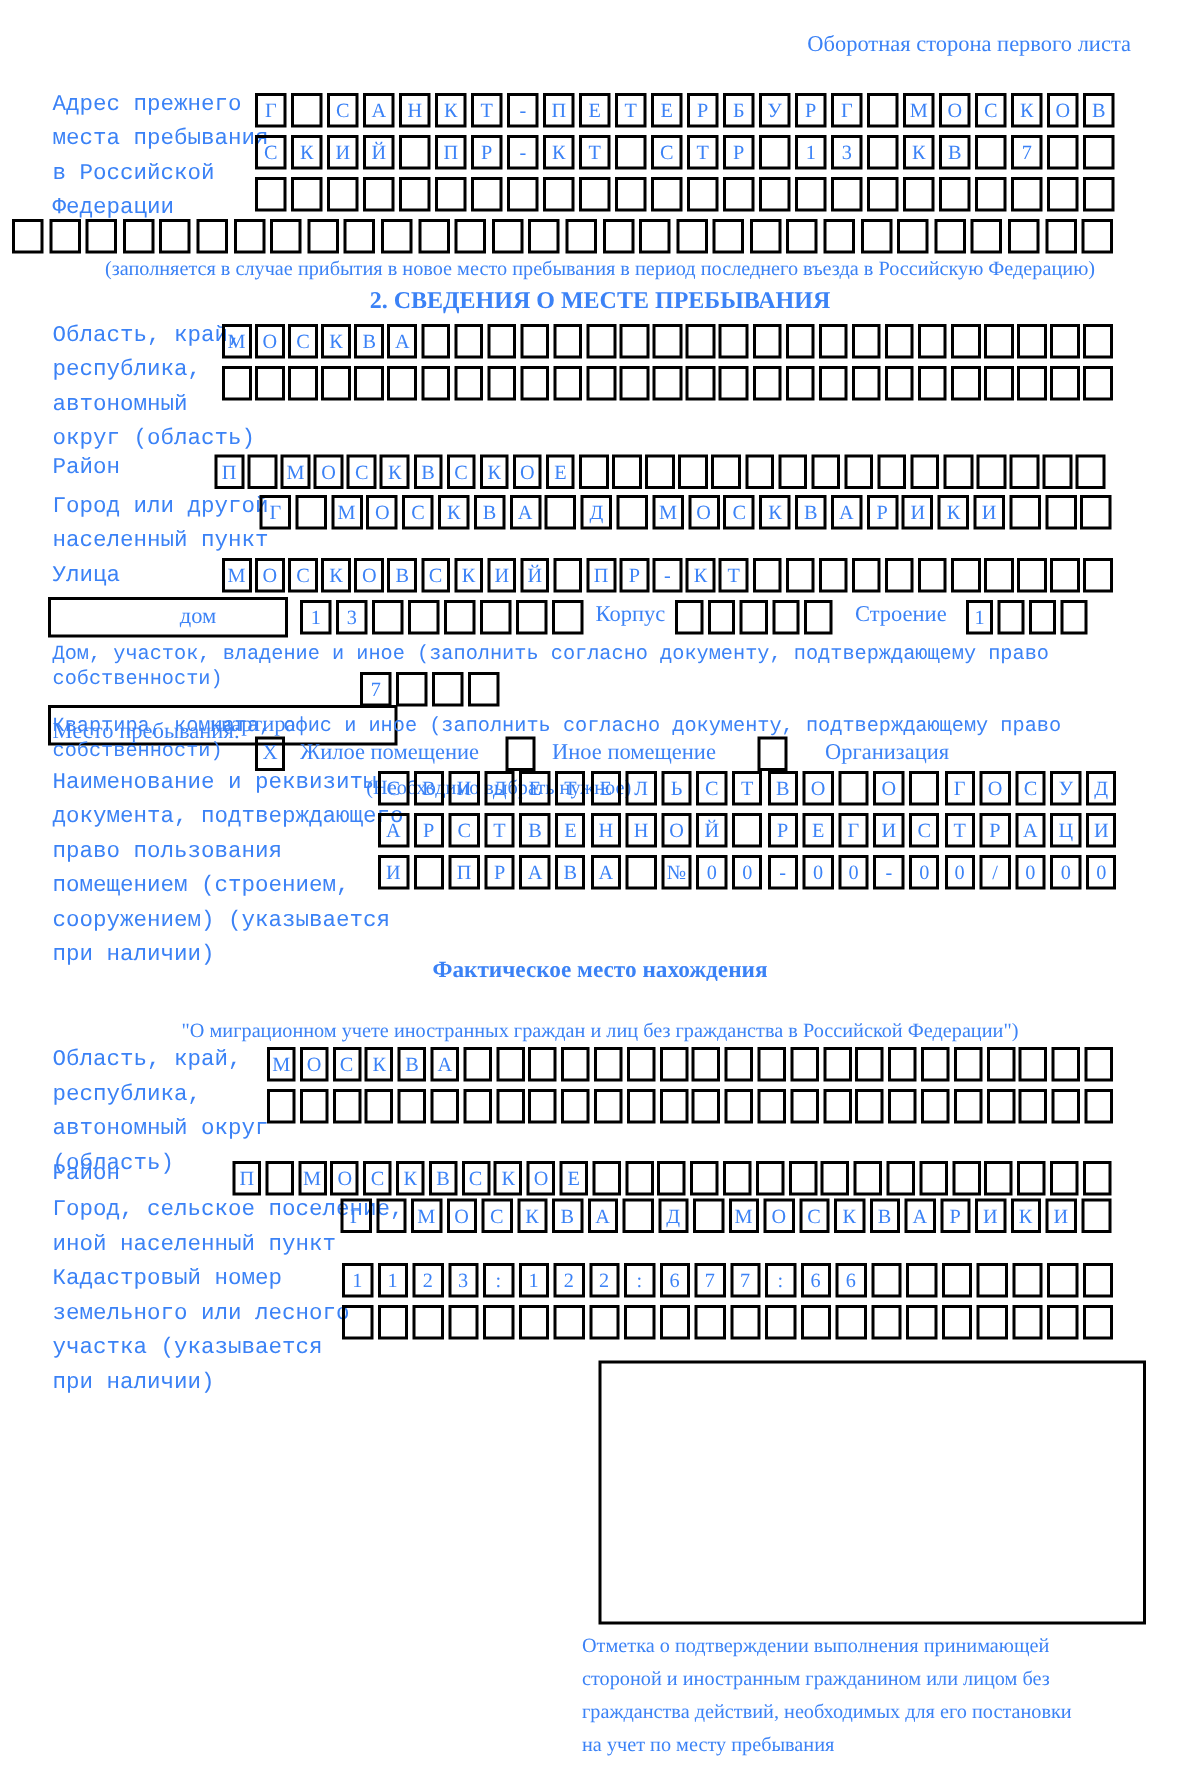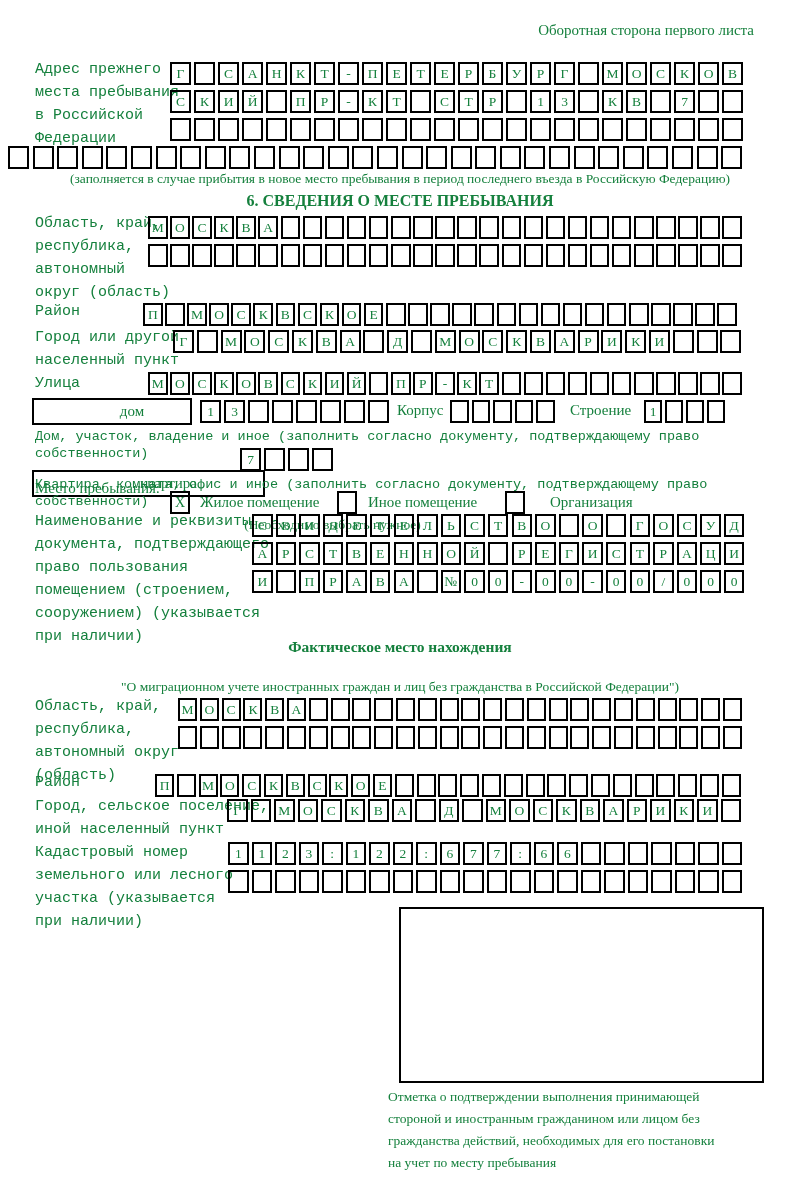--- a/index.html
+++ b/index.html
@@ -1,18 +1,18 @@
 <!DOCTYPE html>
 <html><head>
 <meta charset="utf-8">
 <style>
   html,body{margin:0;padding:0;background:#fff;}
   .page{
     position:relative;width:800px;height:1180px;margin:0 auto;background:#fff;
-    font-family:"Liberation Serif","DejaVu Serif",serif;color:#15803d;overflow:hidden;
+    font-family:"Liberation Serif","DejaVu Serif",serif;color:#3b82f6;overflow:hidden;
   }
   .hdr{position:absolute;top:22px;right:46px;font-size:15px;}
   .lbl{position:absolute;font-size:15px;line-height:23px;white-space:pre-line;font-family:Liberation Mono, monospace;}
   .ctr{position:absolute;left:0;width:100%;text-align:center;}
   .note{font-size:13.5px;}
   .title{font-size:16px;font-weight:bold;}
   .row{position:absolute;display:flex;}
   .bx{
     box-sizing:border-box;flex:0 0 auto;
     width:var(--w,21px);height:23px;margin-right:var(--g,3px);
@@ -146,21 +146,21 @@
       <span class="bx"></span>
       <span class="bx"></span>
       <span class="bx"></span>
       <span class="bx"></span>
       <span class="bx"></span>
       <span class="bx"></span>
       <span class="bx"></span>
     </div>
   <div class="ctr note" style="top:171px">(заполняется в случае прибытия в новое место пребывания в период последнего въезда в Российскую Федерацию)</div>
 
-  <div class="ctr title" style="top:192px">6. СВЕДЕНИЯ О МЕСТЕ ПРЕБЫВАНИЯ</div>
+  <div class="ctr title" style="top:192px">2. СВЕДЕНИЯ О МЕСТЕ ПРЕБЫВАНИЯ</div>
 
   <div class="lbl" style="left:35px;top:212px">Область, край,
 республика,
 автономный
 округ (область)</div>
   <div class="row" style="left:148px;top:216px;--w:19.5px;--g:2.6px">
       <span class="bx">М</span>
       <span class="bx">О</span>
       <span class="bx">С</span>
       <span class="bx">К</span>

